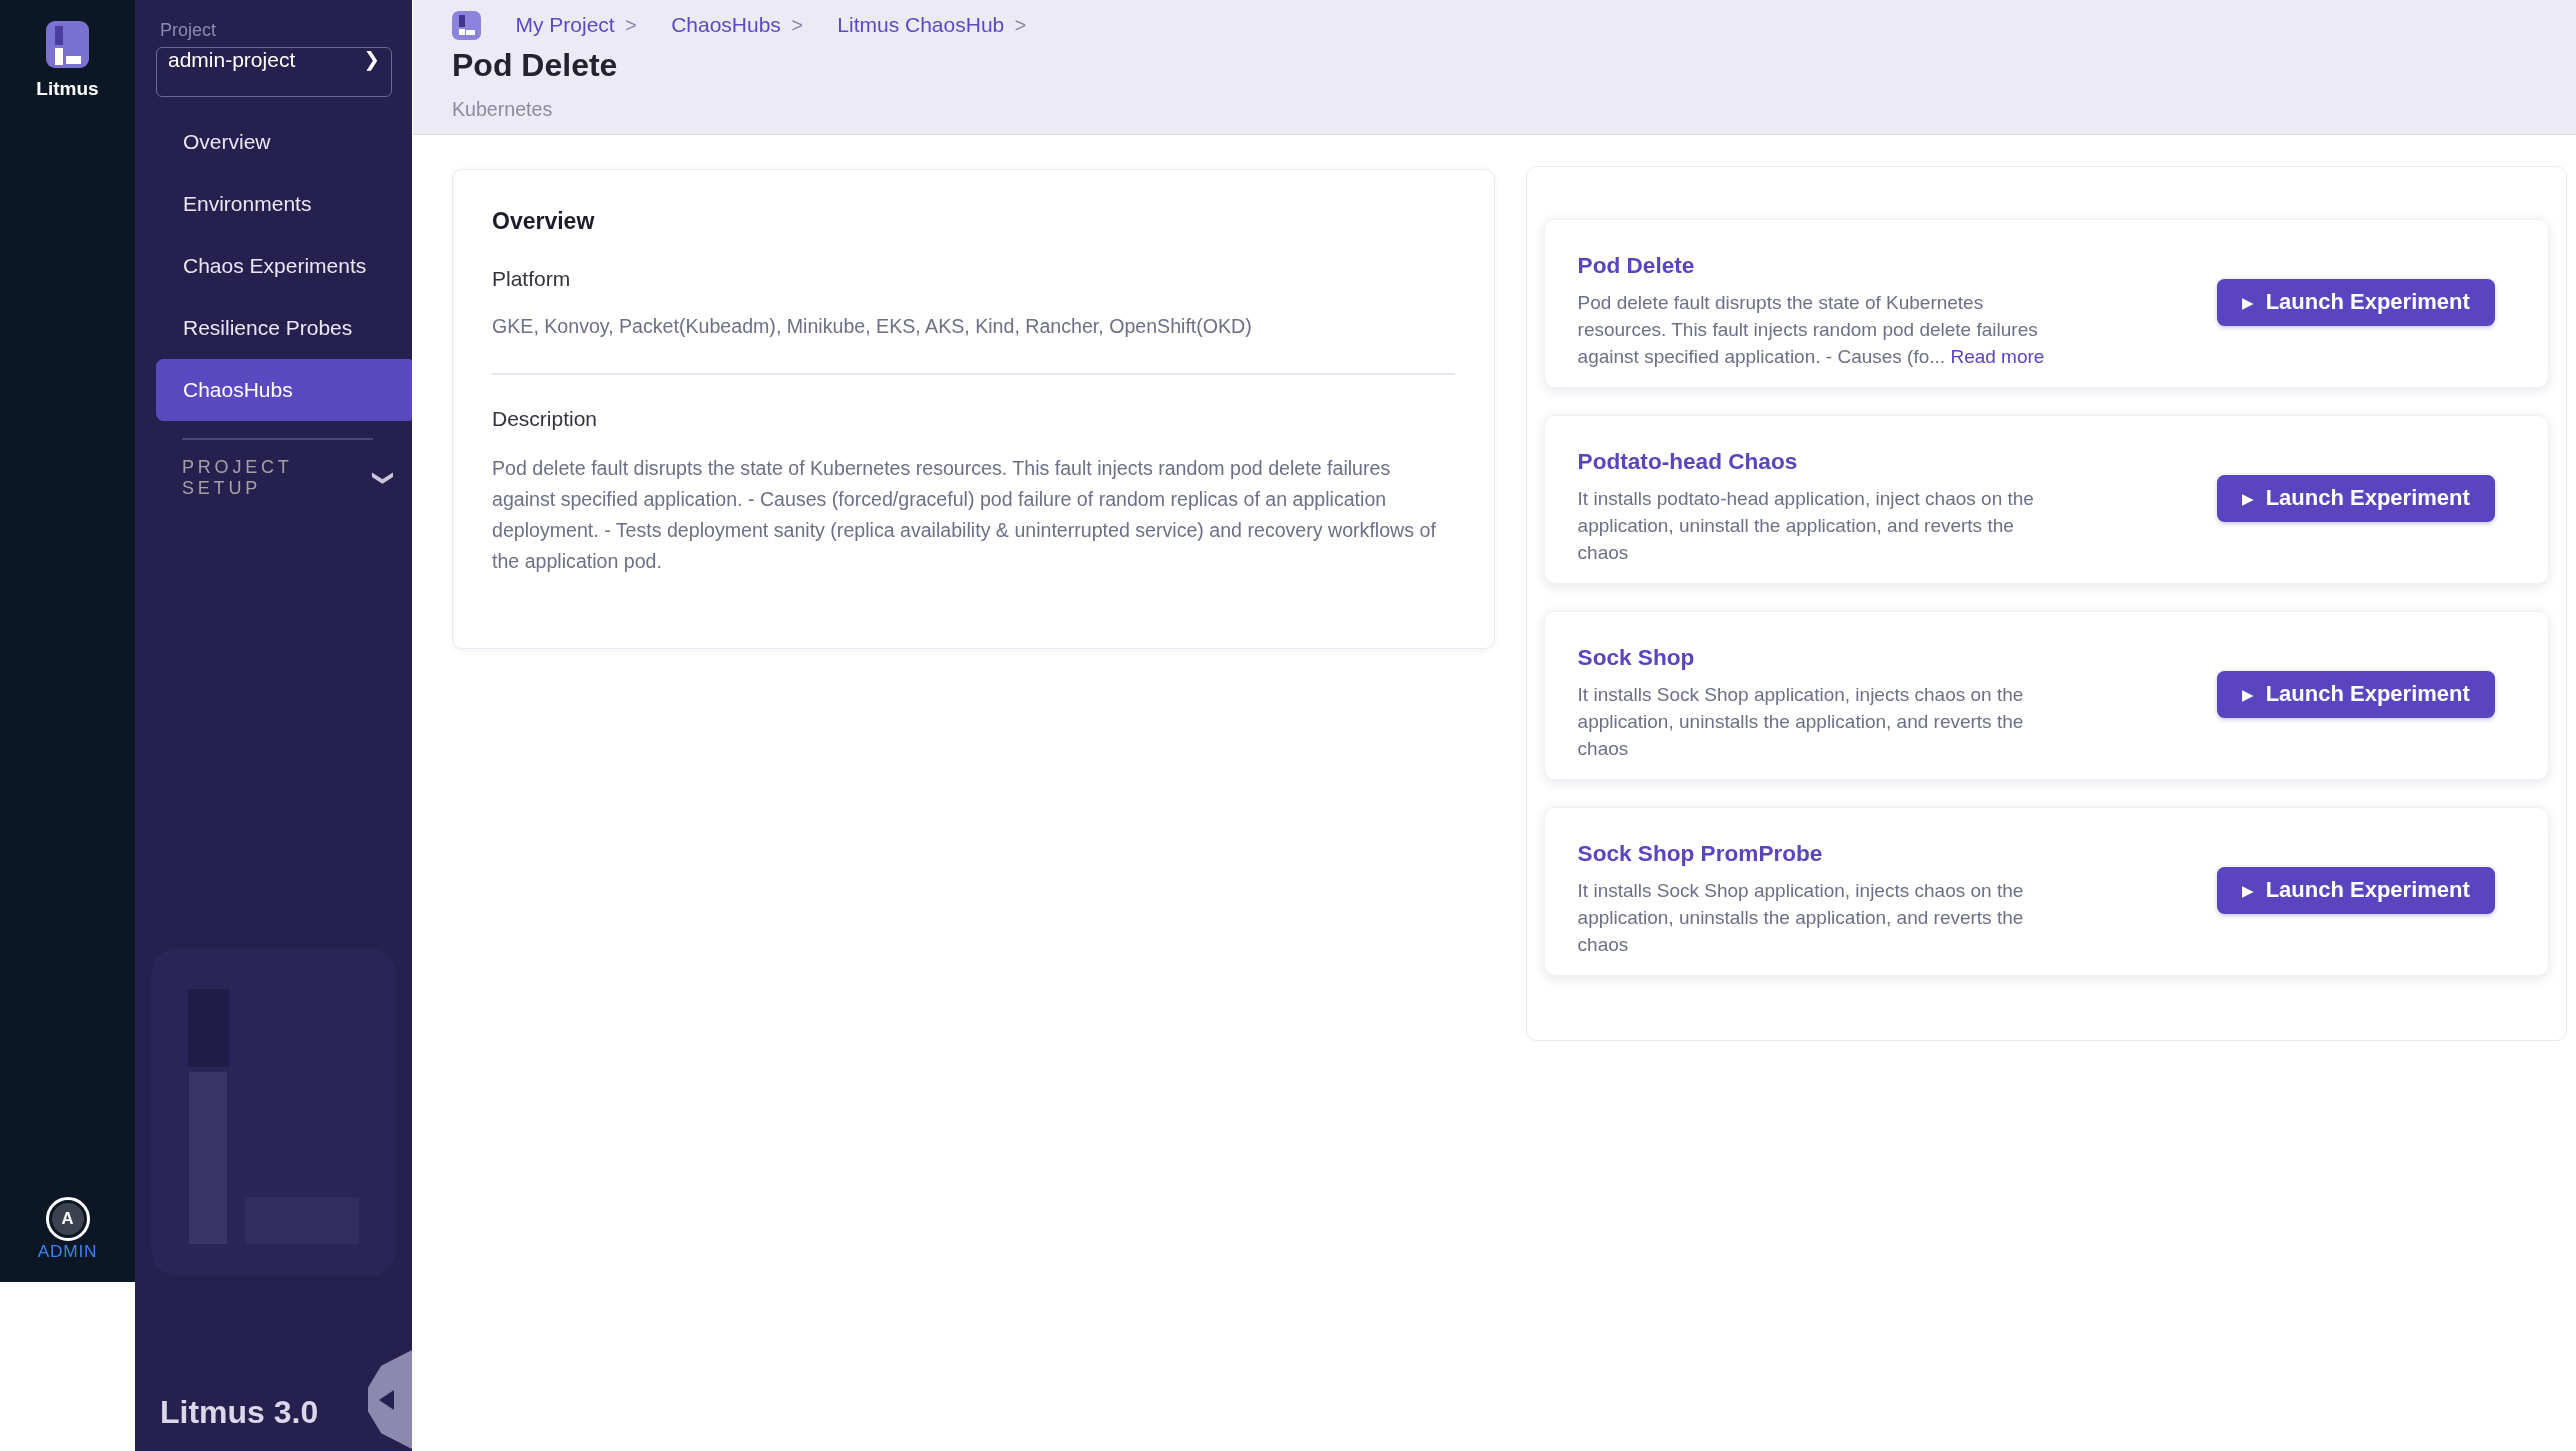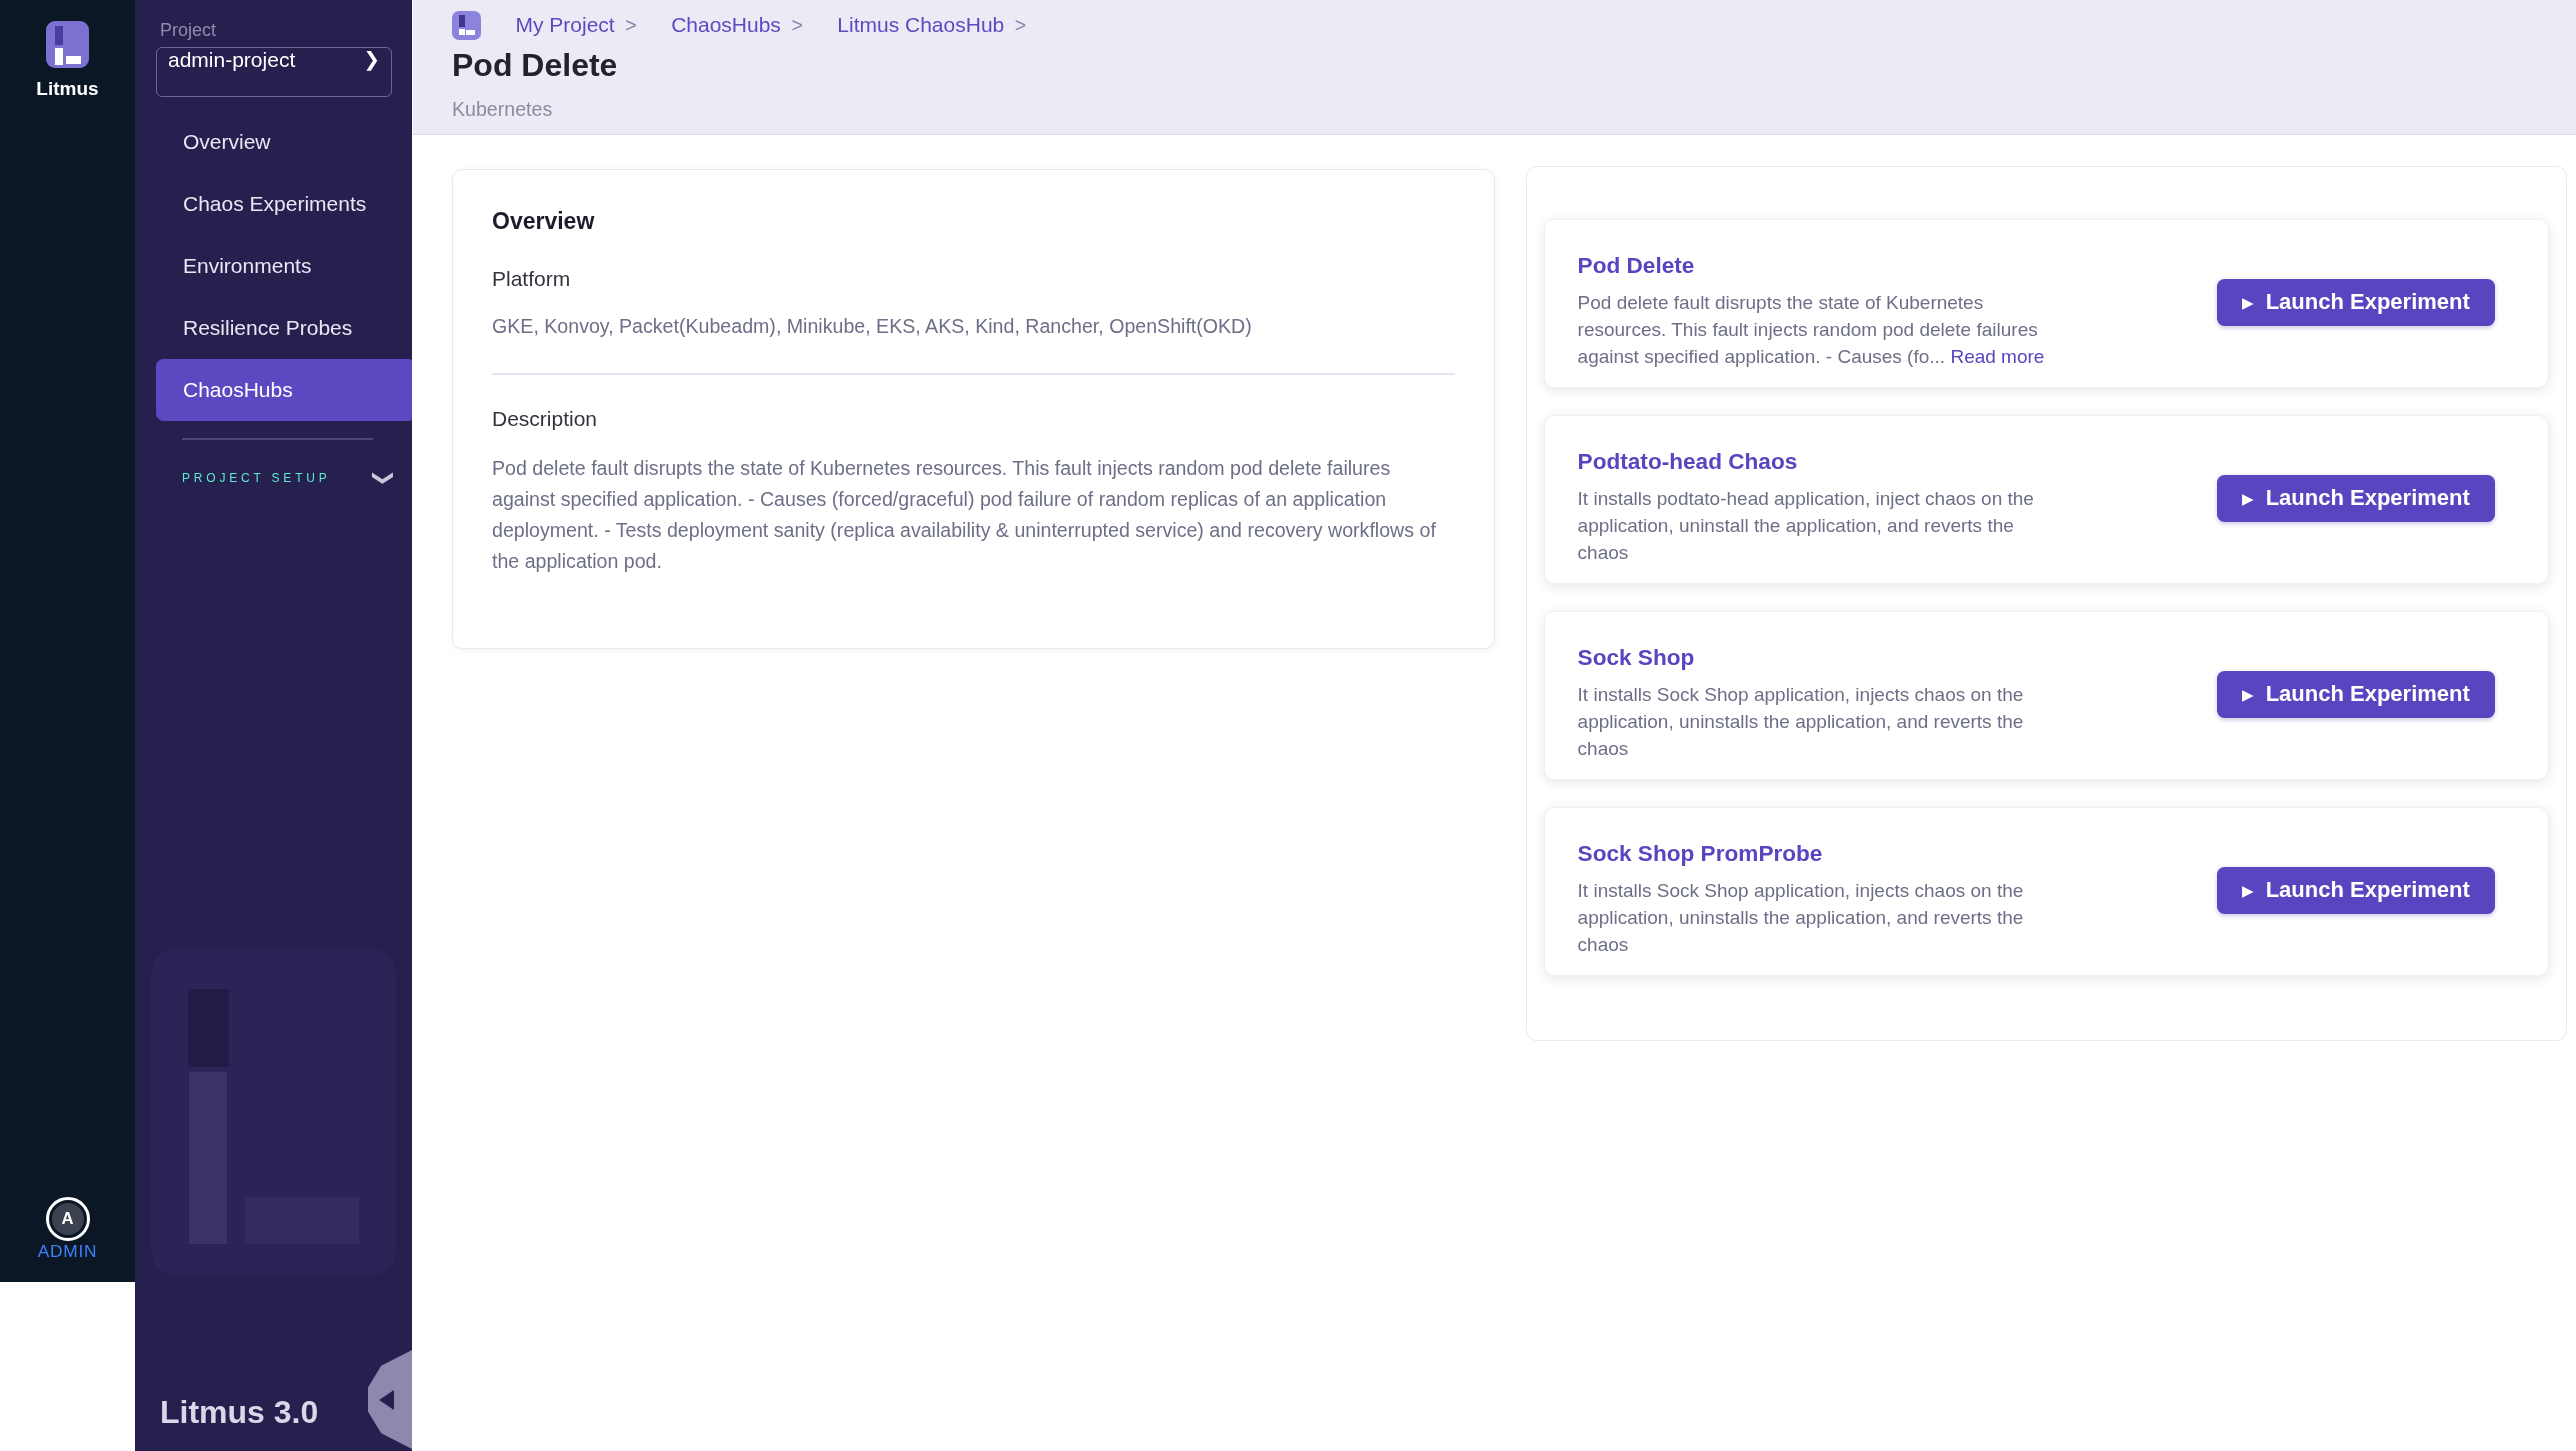--- a/index.html
+++ b/index.html
@@ -31,21 +31,21 @@
   .project-select .chev { color:#ffffff; font-size:19.6px; font-weight:700; }
 
   .nav { position:absolute; left:0; top:111px; width:277px; }
   .nav-item { height:62px; margin-left:21px; display:flex; align-items:center;
     padding-left:27px; color:#e9e7f4; font-size:21px; cursor:pointer; }
   .nav-item.active { background:#5a49c0; border-radius:7.5px 3px 3px 7.5px; color:#ffffff; }
 
   .side-divider { position:absolute; left:47px; top:438px; width:191px; height:1.5px; background:#4b4673; }
   .setup-row { position:absolute; left:47px; top:459px; width:211px; height:38px;
     display:flex; align-items:center; justify-content:space-between; cursor:pointer; }
-  .setup-label { color:#5eead4; font-size:12px; letter-spacing:3.8px; }
+  .setup-label { color:#a3a3a3; font-size:18px; letter-spacing:3.8px; }
   .setup-chev { color:#cac7db; font-size:21px; font-weight:700; transform:rotate(90deg); }
 
   .watermark { position:absolute; left:16px; top:948px; width:245px; height:328px;
     background:#2b2557; border-radius:27px; overflow:hidden; }
   .watermark .wdot  { position:absolute; left:37px;  top:41px;  width:41px;  height:78px; background:#211b47; }
   .watermark .wstem { position:absolute; left:38px;  top:124px; width:38px;  height:172px; background:#3a3468; }
   .watermark .wfoot { position:absolute; left:94px; top:249px; width:114px; height:47px;  background:#332d5f; }
   .side-version { position:absolute; left:25px; top:1394px; color:#d9d7e8; font-size:32px; font-weight:700; }
 
   .collapse-tab { position:absolute; right:0; top:1350px; width:44px; height:99px; background:#8d88ad;
@@ -115,24 +115,24 @@
   <div class="project-select">
     <span class="value">admin-project</span>
     <span class="chev">❯</span>
   </div>
 
   <div class="nav">
     <div class="nav-item">
       <span>Overview</span>
     </div>
     <div class="nav-item">
+      <span>Environments</span>
+    </div>
+    <div class="nav-item">
       <span>Chaos Experiments</span>
-    </div>
-    <div class="nav-item">
-      <span>Environments</span>
     </div>
     <div class="nav-item">
       <span>Resilience Probes</span>
     </div>
     <div class="nav-item active">
       <span>ChaosHubs</span>
     </div>
   </div>
 
   <div class="side-divider"></div>

